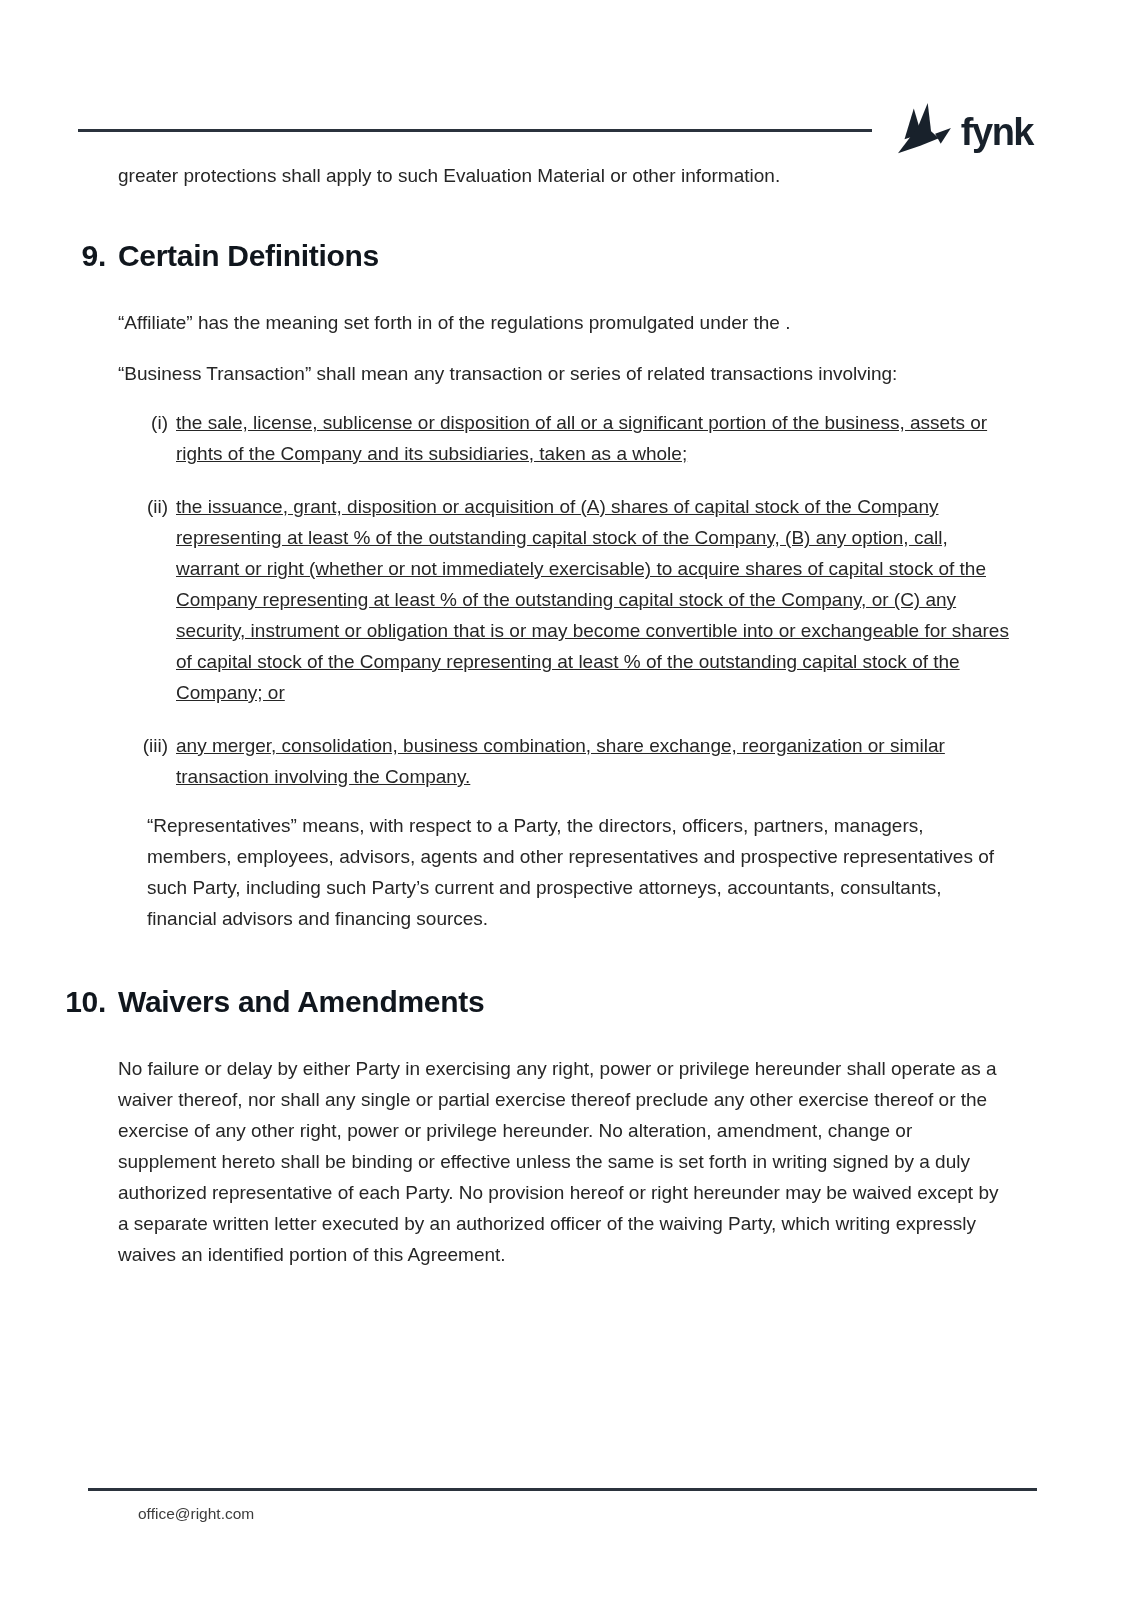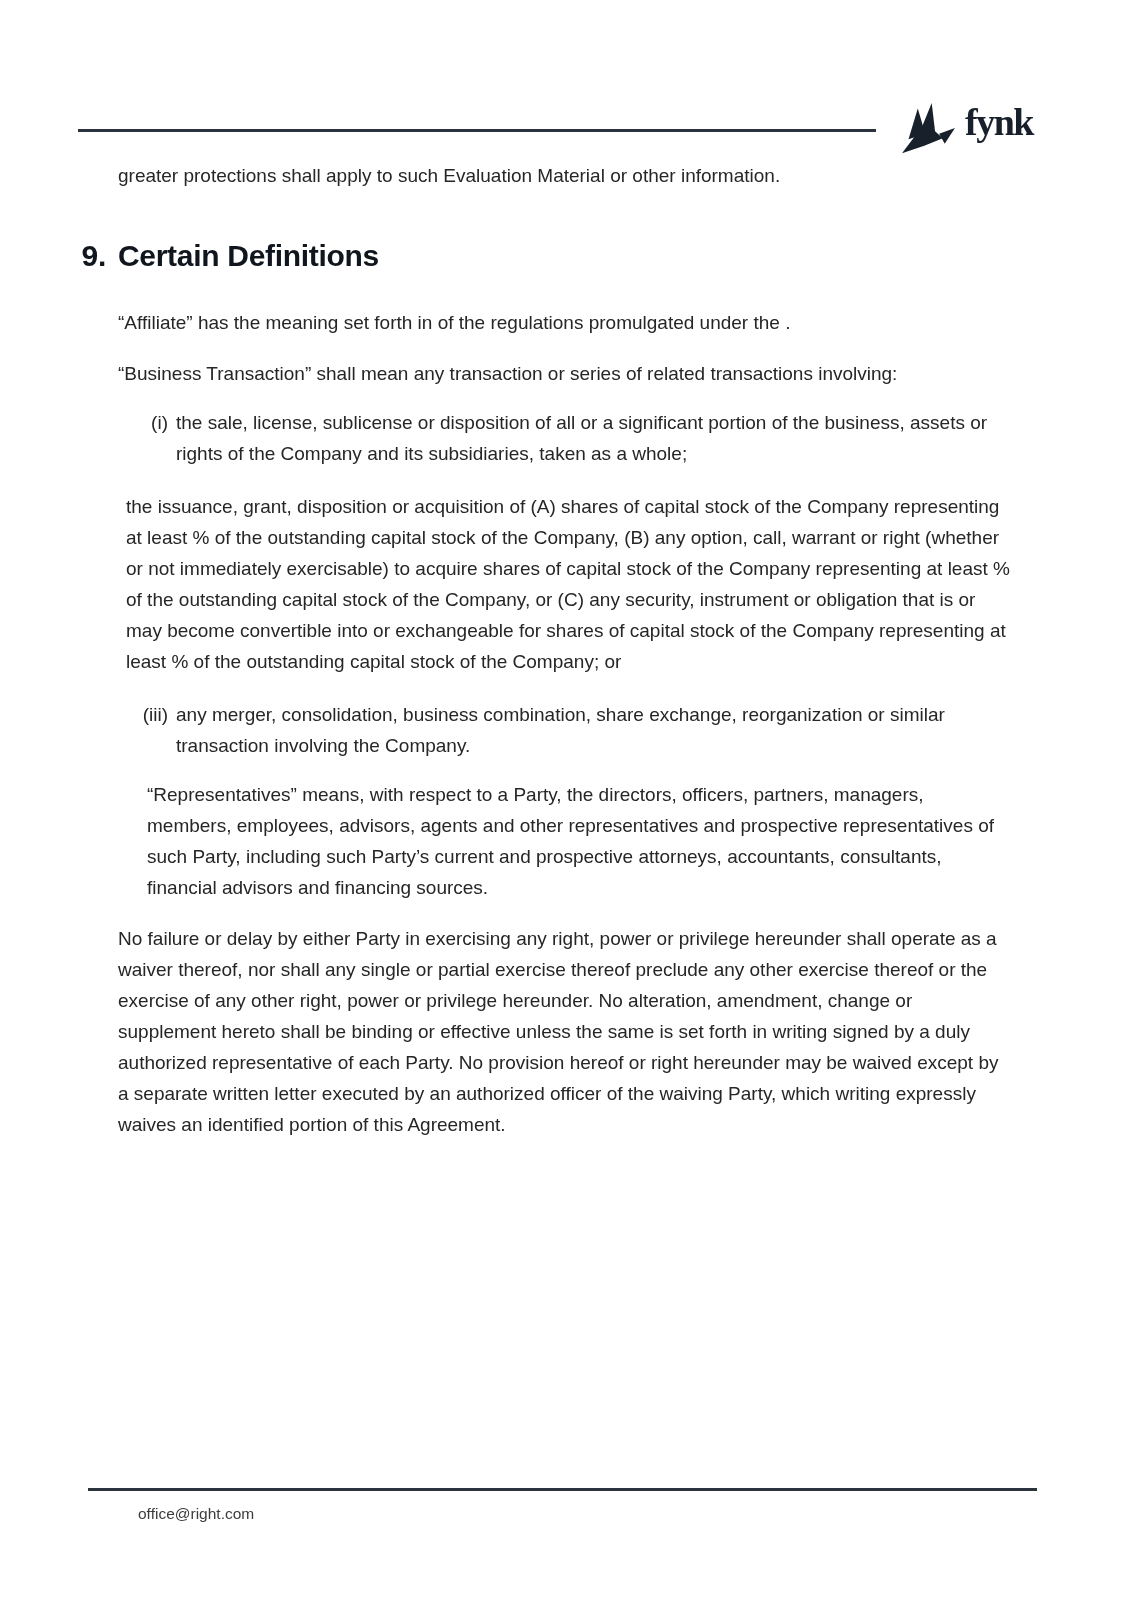--- a/index.html
+++ b/index.html
@@ -27,23 +27,22 @@
     align-items: center;
   }
   .header-rule {
     flex: 1;
     height: 3px;
     background: #2b333d;
     margin-top: 2px;
   }
   .logo {
     display: flex;
-    align-items: flex-start;
+    align-items: flex-end;
     margin-left: 22px;
-    font-family: Liberation Serif, serif;
   }
   .logo svg {
     width: 60px;
     height: 52px;
     display: block;
   }
   .logo-text {
     font-size: 38px;
     font-weight: 700;
     color: #18212b;
@@ -97,20 +96,21 @@
     display: flex;
     margin-bottom: 22px;
   }
   .roman-item .marker {
     flex: 0 0 50px;
     text-align: right;
   }
   .roman-item .item-text {
     flex: 1;
     margin-left: 8px;
+    text-decoration: underline;
   }
   .roman-item:last-child {
     margin-bottom: 0;
   }
   .business-para {
     margin-bottom: 18px !important;
   }
 
   
   .footer {
@@ -160,31 +160,36 @@
   <p>“Affiliate” has the meaning set forth in of the regulations promulgated under the .</p>
 
   <p class="business-para">“Business Transaction” shall mean any transaction or series of related transactions involving:</p>
 
   <div class="roman-list">
     <div class="roman-item">
       <span class="marker">(i)</span>
       <span class="item-text">the sale, license, sublicense or disposition of all or a significant portion of the business, assets or rights of the Company and its subsidiaries, taken as a whole;</span>
     </div>
     <div class="roman-item">
+      <span class="marker">(ii)</span>
       <span class="item-text">the issuance, grant, disposition or acquisition of (A) shares of capital stock of the Company representing at least % of the outstanding capital stock of the Company, (B) any option, call, warrant or right (whether or not immediately exercisable) to acquire shares of capital stock of the Company representing at least % of the outstanding capital stock of the Company, or (C) any security, instrument or obligation that is or may become convertible into or exchangeable for shares of capital stock of the Company representing at least % of the outstanding capital stock of the Company; or</span>
     </div>
     <div class="roman-item">
       <span class="marker">(iii)</span>
       <span class="item-text">any merger, consolidation, business combination, share exchange, reorganization or similar transaction involving the Company.</span>
     </div>
   </div>
 
 
   <p class="indent-more">“Representatives” means, with respect to a Party, the directors, officers, partners, managers, members, employees, advisors, agents and other representatives and prospective representatives of such Party, including such Party’s current and prospective attorneys, accountants, consultants, financial advisors and financing sources.</p>
 
+  <div class="section-heading second">
+    <span class="sec-num">10.</span>
+    <span class="sec-title">Waivers and Amendments</span>
+  </div>
 
   <p>No failure or delay by either Party in exercising any right, power or privilege hereunder shall operate as a waiver thereof, nor shall any single or partial exercise thereof preclude any other exercise thereof or the exercise of any other right, power or privilege hereunder. No alteration, amendment, change or supplement hereto shall be binding or effective unless the same is set forth in writing signed by a duly authorized representative of each Party. No provision hereof or right hereunder may be waived except by a separate written letter executed by an authorized officer of the waiving Party, which writing expressly waives an identified portion of this Agreement.</p>
 
 </div>
 
 <div class="footer">
   <div class="footer-rule"></div>
   <div class="footer-lines">
     <div>office@right.com</div>
   </div>

